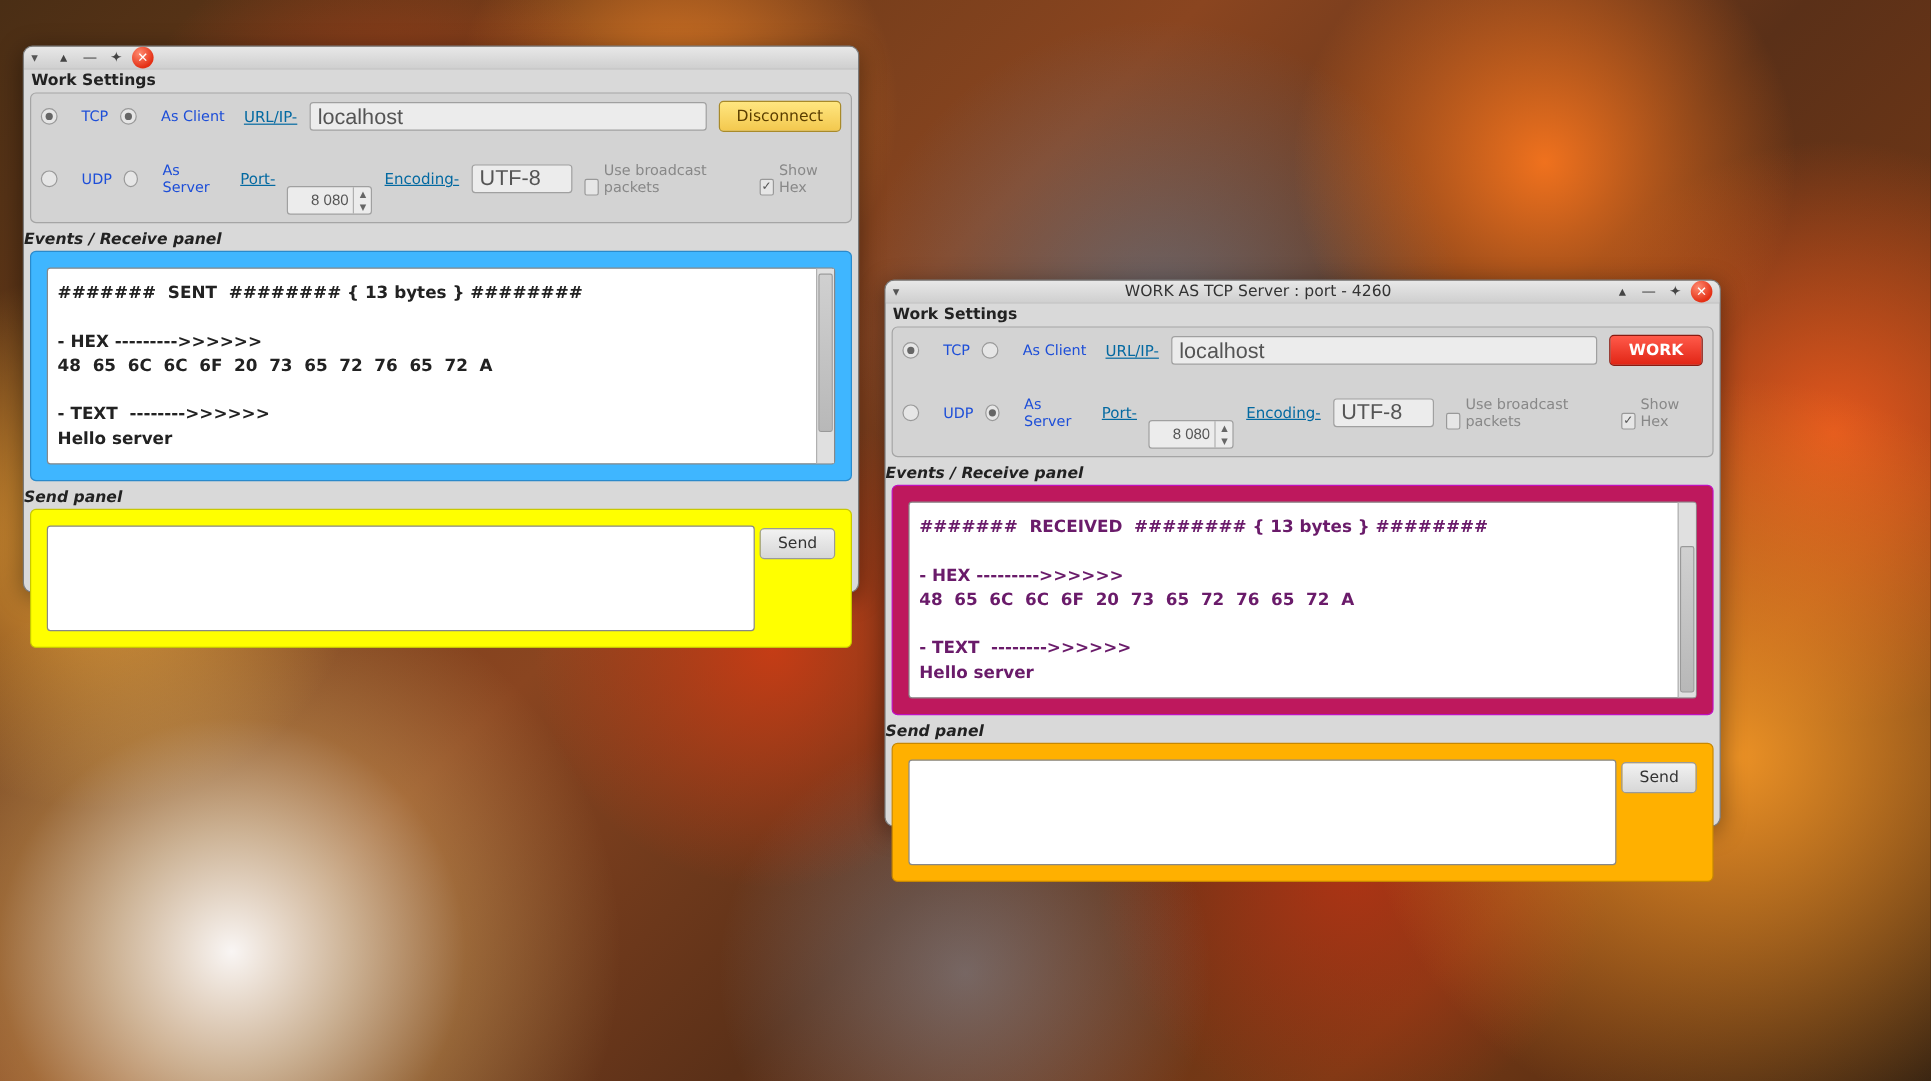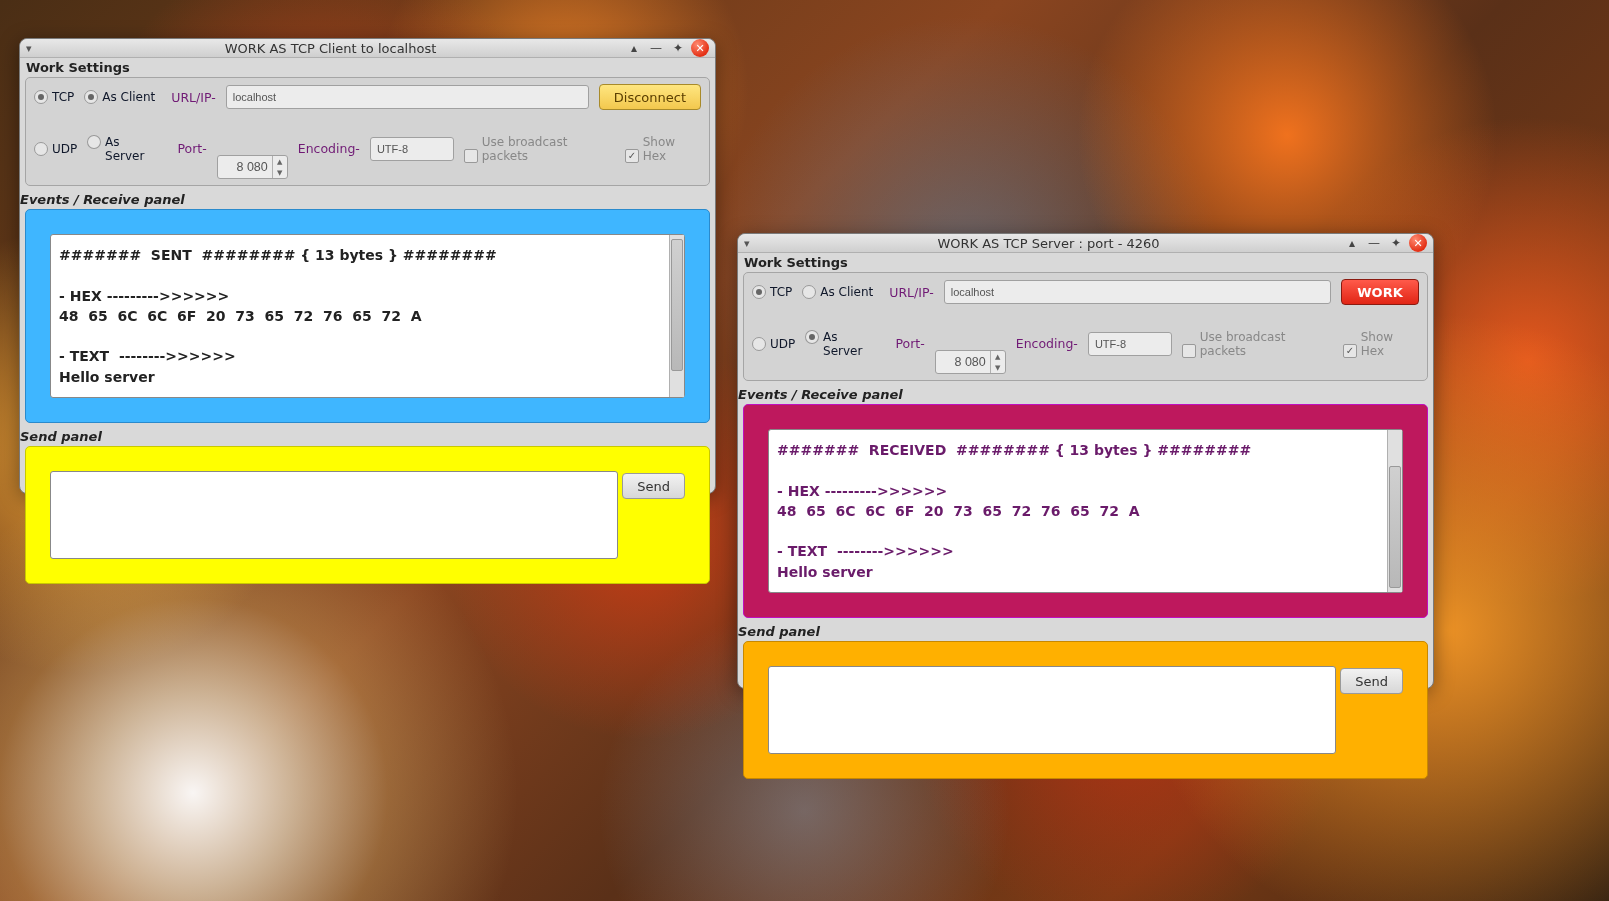--- a/index.html
+++ b/index.html
@@ -104,53 +104,54 @@
     gap: 8px;
   }
   .settings-row {
     display: flex;
     align-items: center;
     gap: 10px;
     flex-wrap: nowrap;
   }
   .radio {
     display: inline-flex;
-    align-items: flex-start;
-    gap: 4px;
-    color: #0f172a;
+    align-items: center;
+    gap: 20px;
+    color: #1d4ed8;
     font-size: 12px;
     cursor: pointer;
   }
   .radio .dot {
     width: 12px; height: 12px;
     border: 1px solid #999;
     border-radius: 50%;
     background: #e6e6e6;
     display: inline-flex;
     align-items: center;
     justify-content: center;
   }
   .radio.sel .dot::after {
     content: "";
     width: 6px; height: 6px;
     background: #666;
     border-radius: 50%;
   }
   .flabel {
-    color: #701a75;
+    color: #0369a1;
     font-size: 12.5px;
     white-space: nowrap;
+    text-decoration: underline;
   }
   input.text {
     height: 22px;
     border: 1px solid #a0a0a0;
     border-radius: 3px;
     background: #ececec;
     padding: 0 6px;
-    font-size: 11px;
+    font-size: 18px;
     color: #555;
   }
   .spin-wrap {
     display: inline-flex;
     align-items: stretch;
     border: 1px solid #a0a0a0;
     border-radius: 3px;
     background: #ececec;
     height: 22px;
     margin-top: 37px;
@@ -223,21 +224,21 @@
   .btn-grey {
     background: linear-gradient(to bottom, #f2f2f2, #d7d7d7);
     color: #333;
     border-color: #9a9a9a;
   }
 
   .panel {
     margin: 0 5px 4px 5px;
     border: 1px solid #8a8a8a;
     border-radius: 5px;
-    padding: 24px;
+    padding: 13px;
     display: flex;
     flex-direction: column;
   }
   .recv-client { background: #3fb6ff; border-color: #2a8acc; }
   .recv-server { background: #be185d; border-color: #c010c0; }
   .send-client { background: #ffff00; border-color: #c8c800; }
   .send-server { background: #ffb000; border-color: #c88800; }
 
   .log-wrap {
     position: relative;
@@ -301,21 +302,20 @@
   }
 </style>
 </head>
 <body>
 
 <div class="bg"></div>
 
 <div class="window win1">
   <div class="titlebar">
     <span class="menu-tri">▾</span>
-    <span class="title">WORK AS  TCP  Client to  localhost</span>
     <span class="ctl">▴</span>
     <span class="ctl">—</span>
     <span class="ctl">✦</span>
     <span class="ctl close">✕</span>
   </div>
 
   <div class="section-label">Work Settings</div>
 
   <div class="settings-box">
     <div class="settings-row">

